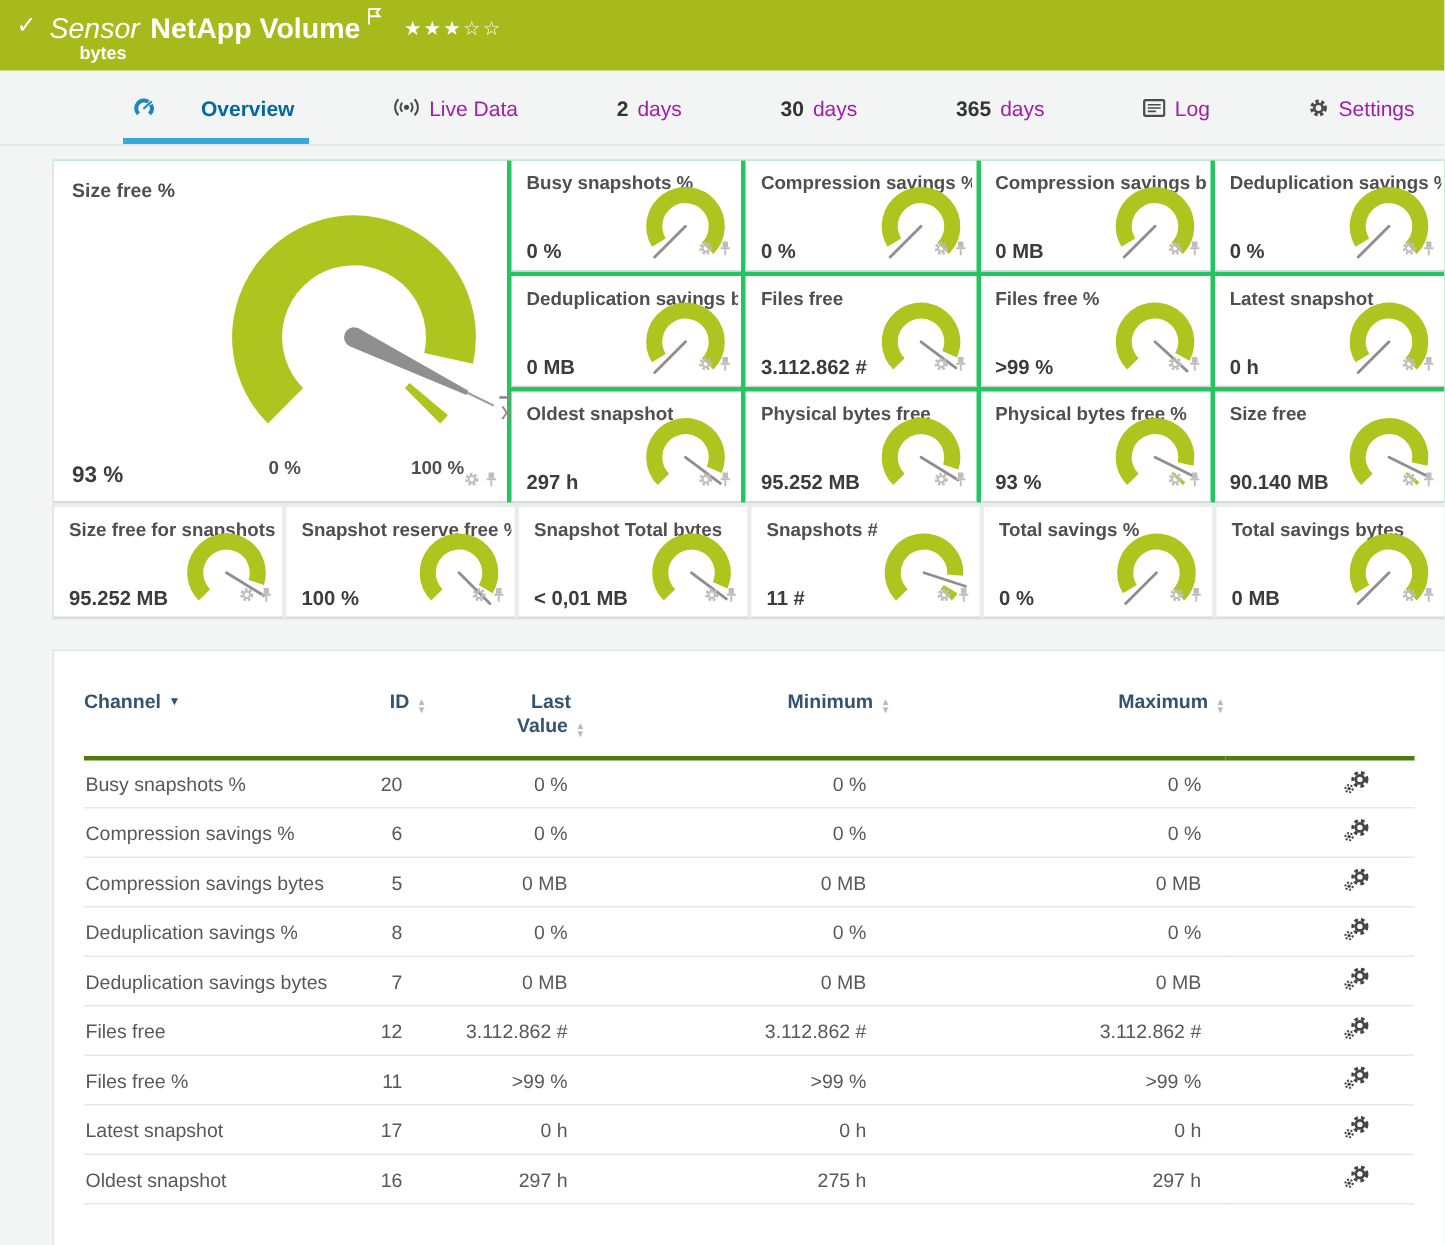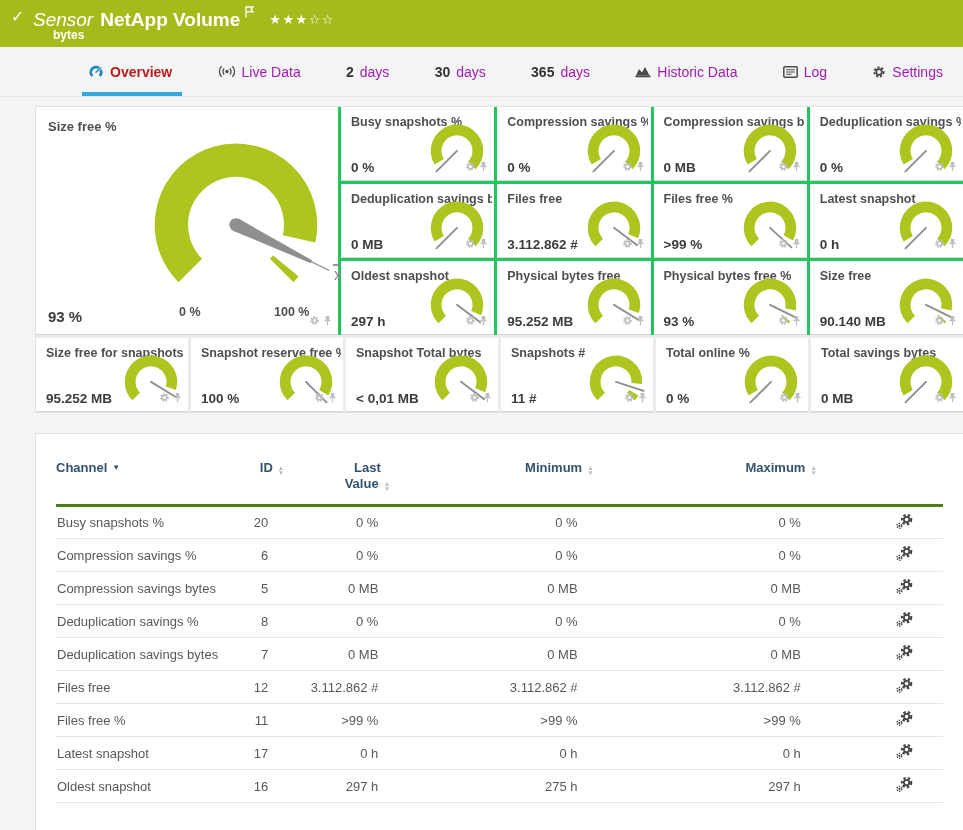--- a/index.html
+++ b/index.html
@@ -16,21 +16,21 @@
   .stars { margin-left:14px; font-size:13px; letter-spacing:1.5px; vertical-align:2px; }
   .status-online { position:absolute; left:53px; top:28px; font-size:12px; font-weight:bold; }
 
   
   .tabs { display:flex; align-items:center; height:50px; padding:0 20px 0 88px;
     justify-content:space-between; border-bottom:1px solid #e4e5e5; }
   .tab { display:flex; align-items:center; gap:6px; font-size:14px; color:#4a4a4a;
     height:100%; cursor:pointer; position:relative; white-space:nowrap; }
   .tab .tab-num { font-weight:bold; color:#333; }
   .tab .tab-label { color:#a21caf; }
-  .tab.active .tab-label { color:#b91c1c; font-weight:bold; }
+  .tab.active .tab-label { color:#0369a1; font-weight:bold;margin-left:24px; }
   .tab.active::after { content:""; position:absolute; left:-6px; right:-10px; bottom:0;
     height:4px; background:#35a8dc; }
   .tab-icon { display:inline-flex; align-items:center; }
 
   
   .panel { margin-left:35px; width:928px; background:#ececec;
     border:1px solid #e2e2e2; border-right:none; }
   .gauge-panel { margin-top:9px; }
   .grid-top { display:grid; grid-template-columns:302px repeat(4,1fr);
     grid-auto-rows:74px; gap:3px; background:#22c55e; }
@@ -109,29 +109,20 @@
     <div class="tab">
       <span class="tab-num">30</span>
       <span class="tab-label">days</span>
     </div>
     <div class="tab">
       <span class="tab-num">365</span>
       <span class="tab-label">days</span>
     </div>
     <div class="tab">
       <span class="tab-icon">
-        <svg width="16" height="13" viewBox="0 0 16 13">
-          <polygon points="1,10.5 4,4 7,7.5 10,2 14.5,10.5" fill="#4a4a4a"></polygon>
-          <rect x="0.5" y="10.5" width="15" height="1.8" fill="#4a4a4a"></rect>
-        </svg>
-      </span>
-      <span class="tab-label">Historic Data</span>
-    </div>
-    <div class="tab">
-      <span class="tab-icon">
         <svg width="15" height="12" viewBox="0 0 15 12">
           <rect x="0.8" y="0.8" width="13.4" height="10.4" rx="1" fill="none" stroke="#4a4a4a" stroke-width="1.5"></rect>
           <path d="M3.2 3.8 h8.6 M3.2 6 h8.6 M3.2 8.2 h5.4" stroke="#4a4a4a" stroke-width="1.1"></path>
         </svg>
       </span>
       <span class="tab-label">Log</span>
     </div>
     <div class="tab">
       <span class="tab-icon">
         <svg width="14" height="14" viewBox="0 0 16 16">
@@ -474,21 +465,21 @@
               <circle cx="8" cy="8" r="3.2" fill="none" stroke="#bdbdbd" stroke-width="2"></circle>
             </svg></span>
           <span><svg width="9" height="11" viewBox="0 0 10 12">
               <path d="M3 1 h4 v4.2 h-4 z" fill="#bdbdbd"></path>
               <line x1="1.6" y1="6" x2="8.4" y2="6" stroke="#bdbdbd" stroke-width="1.6"></line>
               <line x1="5" y1="6.8" x2="5" y2="11.2" stroke="#bdbdbd" stroke-width="1.4"></line>
             </svg></span>
         </div>
   </div>
       <div class="cell">
-    <div class="g-title">Total online %</div>
+    <div class="g-title">Total savings %</div>
     <div class="g-svg"><svg width="64" height="60" viewBox="0 0 100 95" style="overflow:visible">
             <path d="M 21.86 69.24 A 33 33 0 1 1 73.33 75.33" stroke="#aec51f" stroke-width="17" fill="none"></path>
             <line x1="50" y1="52" x2="17.473088065418807" y2="84.5269119345812" stroke="#8f8f8f" stroke-width="3" stroke-linecap="round"></line>
           </svg></div>
     <div class="g-value">0 %</div>
     <div class="g-icons">
           <span><svg width="11" height="11" viewBox="0 0 16 16">
               <circle cx="8" cy="8" r="5.2" fill="none" stroke="#bdbdbd" stroke-width="2.4" stroke-dasharray="2.5 1.9"></circle>
               <circle cx="8" cy="8" r="3.2" fill="none" stroke="#bdbdbd" stroke-width="2"></circle>
             </svg></span>

